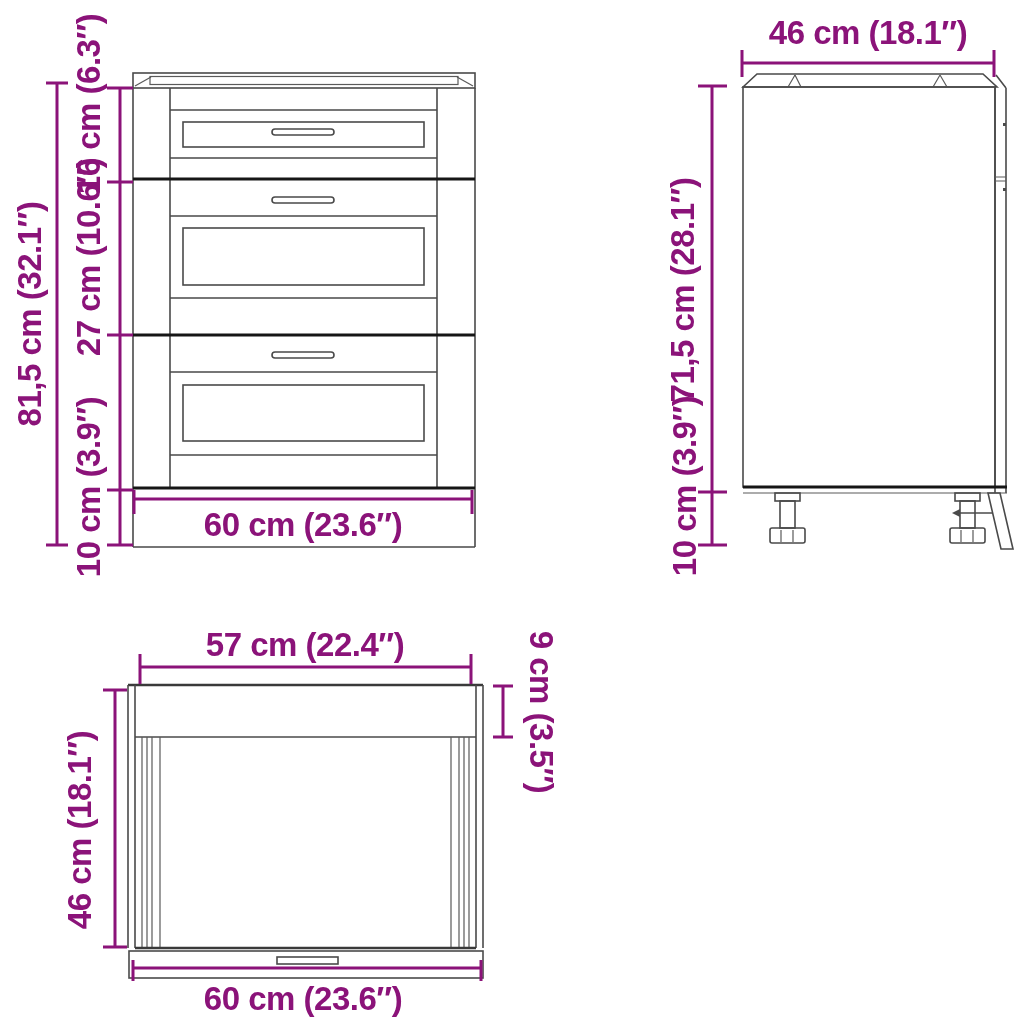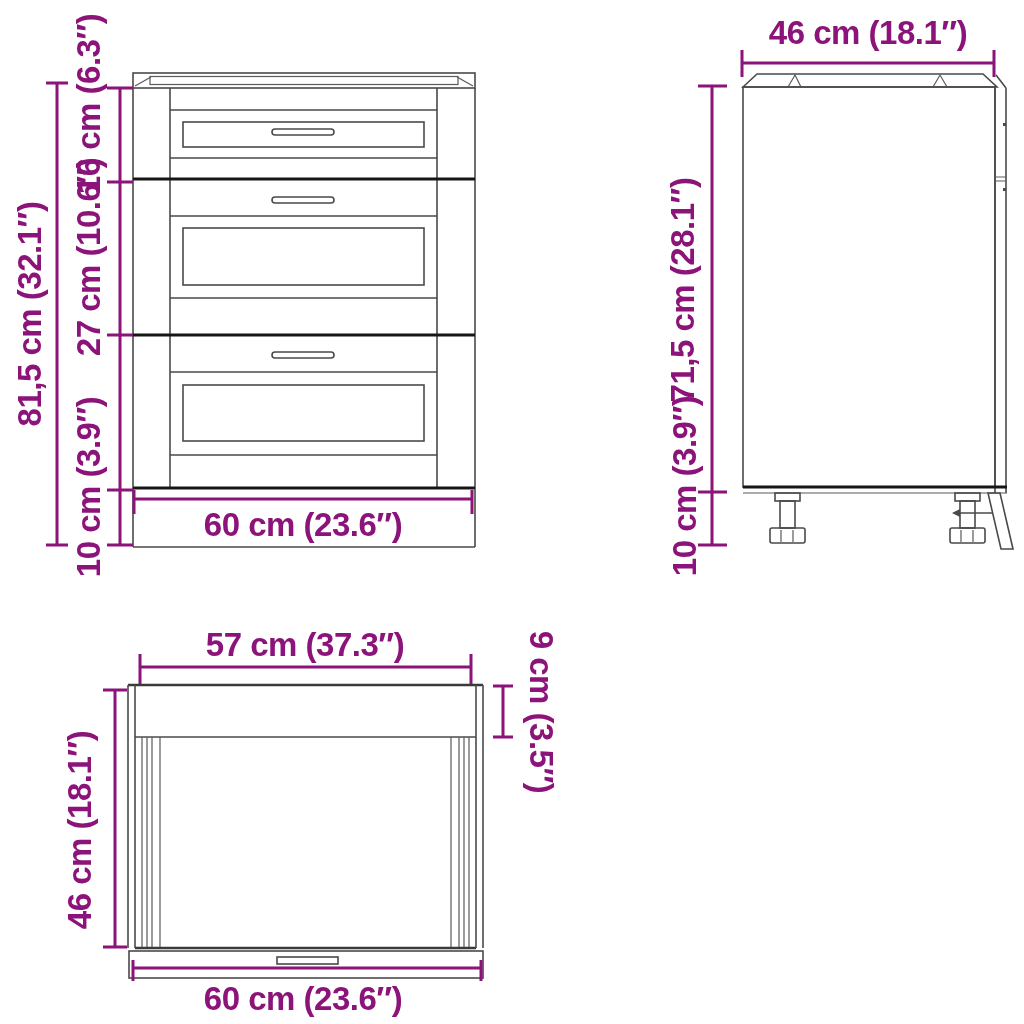--- a/index.html
+++ b/index.html
@@ -129,17 +129,17 @@
   <div class="dim vccw" style="left:29px;top:314px;">81,5 cm (32.1″)</div>
   <div class="dim vccw" style="left:88px;top:104px;">16 cm (6.3″)</div>
   <div class="dim vccw" style="left:88px;top:257px;">27 cm (10.6″)</div>
   <div class="dim vccw" style="left:88px;top:487px;">10 cm (3.9″)</div>
   <div class="dim h" style="left:303px;top:524px;">60 cm (23.6″)</div>
 
   <div class="dim h" style="left:868px;top:32px;">46 cm (18.1″)</div>
   <div class="dim vccw" style="left:682px;top:290px;">71,5 cm (28.1″)</div>
   <div class="dim vccw" style="left:684px;top:486px;">10 cm (3.9″)</div>
 
-  <div class="dim h" style="left:305px;top:644px;">57 cm (37.3″)</div>
+  <div class="dim h" style="left:305px;top:644px;">57 cm (22.4″)</div>
   <div class="dim vcw" style="left:541px;top:712px;">9 cm (3.5″)</div>
   <div class="dim vccw" style="left:79px;top:830px;">46 cm (18.1″)</div>
   <div class="dim h" style="left:303px;top:998px;">60 cm (23.6″)</div>
 </div>
 
 </body></html>

